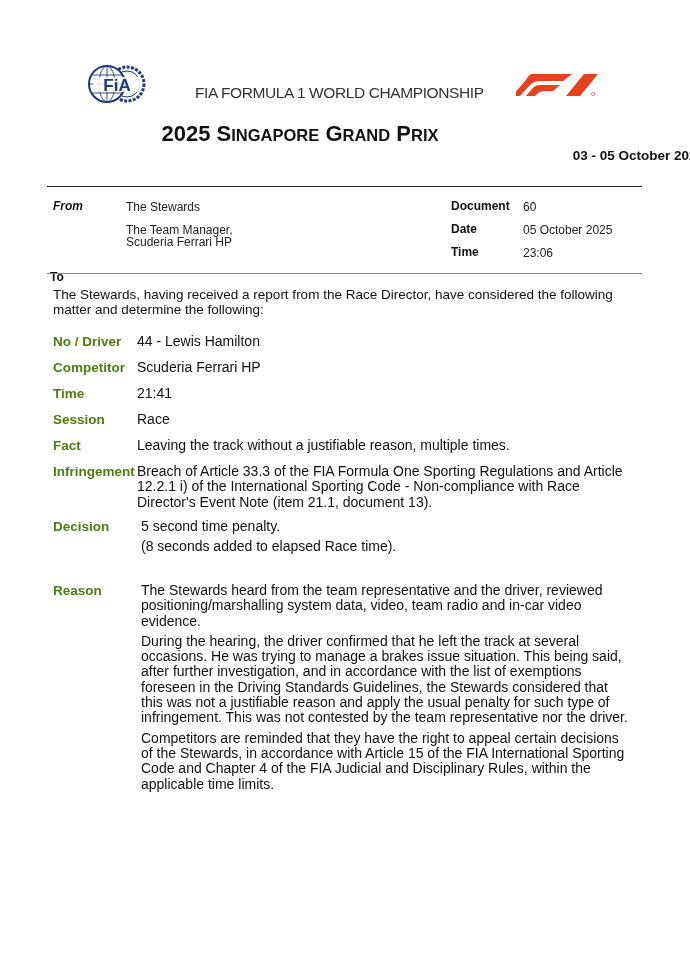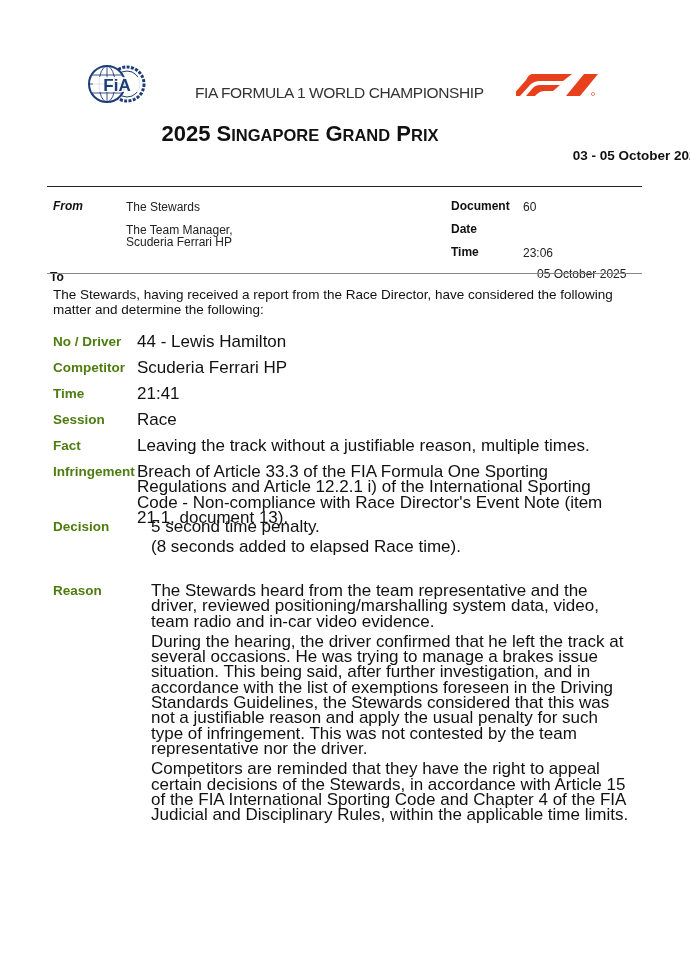--- a/index.html
+++ b/index.html
@@ -21,22 +21,22 @@
 
   .rule-top { left: 47px; width: 595px; top: 186px; height: 0; border-top: 1.4px solid #222; }
   .rule-bottom { left: 47px; width: 595px; top: 273px; height: 0; border-top: 1.2px solid #888; }
 
   .hlabel { font-size: 12px; font-weight: bold; color: #111; }
   .hvalue { font-size: 12px; color: #222; line-height: 12px; }
 
   
   .intro { left: 53px; top: 287px; width: 590px; font-size: 13.5px; line-height: 15px; color: #111; }
   .row-label { left: 53px; font-size: 13.5px; font-weight: bold; color: #4d7c0f; white-space: nowrap; }
-  .row-value { left: 137px; width: 500px; font-size: 17px; line-height: 15.3px; color: #111; }
-  .row-value p { margin: 0 0 5px 14px; }
+  .row-value { left: 137px; width: 500px; font-size: 14px; line-height: 15.3px; color: #111; }
+  .row-value p { margin: 0 0 5px 4px; }
   .row-value p.gap { margin-bottom: 15px; }
 </style>
 </head>
 <body>
 
 <div class="abs fia-logo">
   <svg width="60" height="40" viewBox="0 0 60 40">
 
     <circle cx="40" cy="20" r="17" fill="#fff" stroke="#1e3c78" stroke-width="3" stroke-dasharray="3 1.4"></circle>
     <circle cx="40" cy="20" r="13" fill="#fff" stroke="#1e3c78" stroke-width="1"></circle>
@@ -78,21 +78,21 @@
 <div class="abs hvalue" style="left:126px; top:201px;">The Stewards</div>
 
 <div class="abs hlabel" style="left:50px; top:222px;margin-top:48px;">To</div>
 <div class="abs hvalue" style="left:126px; top:224px;">The Team Manager,</div>
 <div class="abs hvalue" style="left:126px; top:236px;">Scuderia Ferrari HP</div>
 
 <div class="abs hlabel" style="left:451px; top:199px;">Document</div>
 <div class="abs hvalue" style="left:523px; top:201px;">60</div>
 
 <div class="abs hlabel" style="left:451px; top:222px;">Date</div>
-<div class="abs hvalue" style="left:537px; top:224px;margin-top:44px;">05 October 2025</div>
+<div class="abs hvalue" style="left:523px; top:224px;">05 October 2025</div>
 
 <div class="abs hlabel" style="left:451px; top:245px;">Time</div>
 <div class="abs hvalue" style="left:523px; top:247px;">23:06</div>
 
 <div class="abs rule-bottom"></div>
 
 <div class="abs intro">The Stewards, having received a report from the Race Director, have considered the following matter and determine the following:</div>
 
 <div class="abs row-label" style="top:334px;">No / Driver</div>
 <div class="abs row-value" style="top:334px;">44 - Lewis Hamilton</div>

